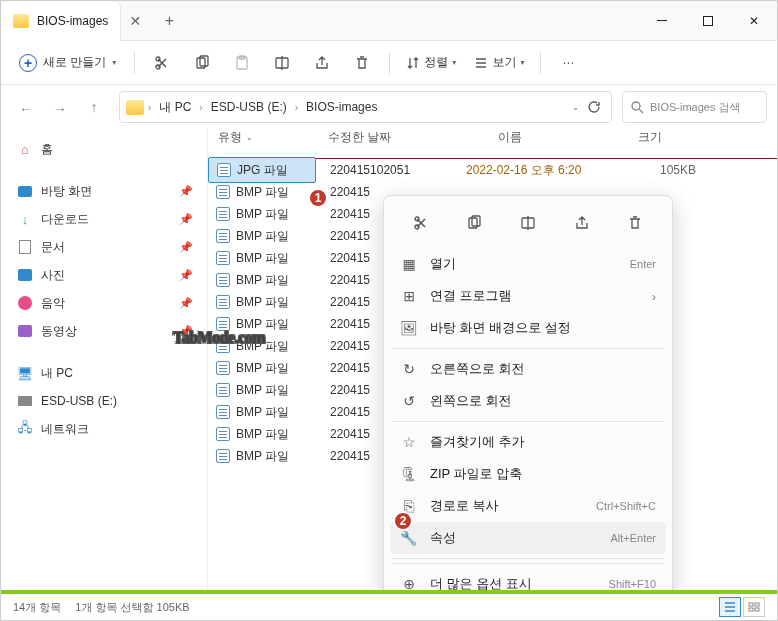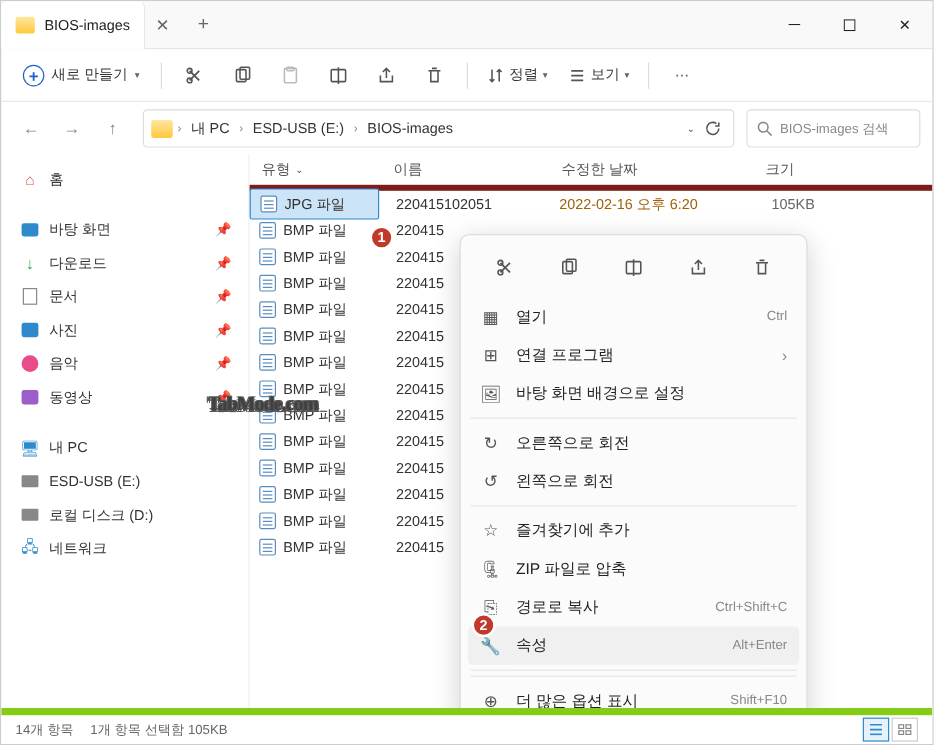--- a/index.html
+++ b/index.html
@@ -43,53 +43,53 @@
 .ic-down { color: #3aa655; font-weight: bold; }
 .ic-doc { background: #fff; border: 1px solid #888; width: 12px; height: 14px; }
 .ic-pic { background: #2f8acc; width: 14px; height: 12px; border-radius: 2px; }
 .ic-music { background: #e84c8a; width: 14px; height: 14px; border-radius: 50%; }
 .ic-video { background: #9c5ec8; width: 14px; height: 12px; border-radius: 2px; }
 .ic-pc { color: #2f8acc; }
 .ic-drive { width: 14px; height: 10px; background: #888; border-radius: 1px; }
 .ic-net { color: #2f8acc; }
 
 .filepane { flex: 1; position: relative; border-left: 1px solid #eee; }
-.fp-header { display: flex; height: 30px; align-items: center; font-size: 12px; color: #555; border-bottom: 5px solid #7f1d1d; }
+.fp-header { display: flex; height: 30px; align-items: flex-start; font-size: 12px; color: #555; border-bottom: 1px solid #7f1d1d; }
 .fp-col { padding-left: 10px; display: flex; align-items: center; gap: 4px; }
 .fp-col.type { width: 110px; }
 .fp-col.name { width: 140px; }
 .fp-col.date { width: 170px; }
 .fp-col.size { width: 80px; }
 .fp-rows { }
 .fp-row { display: flex; height: 22px; align-items: center; font-size: 12px; color: #333; }
 .fp-row.sel .cell-type { background: #cce4f7; border: 1px solid #2f8acc; border-radius: 2px; }
 .cell-type { width: 108px; padding-left: 8px; display: flex; align-items: center; gap: 6px; height: 26px; }
 .cell-name { width: 140px; padding-left: 14px; }
 .cell-date { width: 170px; padding-left: 10px; color: #a16207; }
-.cell-size { width: 80px; text-align: center; padding-right: 10px; color: #666; }
+.cell-size { width: 80px; text-align: right; padding-right: 10px; color: #666; }
 .file-ic { width: 14px; height: 14px; background: #fff; border: 1px solid #5a8cc0; border-radius: 2px; display: inline-block; position: relative; }
 .file-ic::after { content: ""; position: absolute; top: 3px; left: 2px; right: 2px; height: 1px; background: #5a8cc0; box-shadow: 0 3px 0 #5a8cc0, 0 6px 0 #5a8cc0; }
 
 .badge { position: absolute; width: 20px; height: 20px; background: #c0392b; border-radius: 50%; color: #fff; font-size: 12px; font-weight: bold; display: flex; align-items: center; justify-content: center; border: 2px solid #fff; }
 .badge1 { left: 307px; top: 187px; }
 .badge2 { left: 392px; top: 510px; }
 
 .watermark { position: absolute; left: 172px; top: 328px; font-size: 16px; color: #404040; text-shadow: 1px 1px 0 #555, -1px -1px 0 #555, 1px -1px 0 #555, -1px 1px 0 #555; font-weight: bold; pointer-events: none; font-family: Georgia, serif; letter-spacing: -0.5px; }
 
 .ctx { position: absolute; left: 382px; top: 194px; width: 290px; background: #fbfbfb; border: 1px solid #ddd; border-radius: 8px; box-shadow: 0 6px 24px rgba(0,0,0,0.18); padding: 6px; }
 .ctx-top { display: flex; justify-content: space-around; padding: 6px 4px 10px; }
 .ctx-ic { width: 34px; height: 30px; display: flex; align-items: center; justify-content: center; color: #555; border-radius: 4px; cursor: pointer; }
 .ctx-item { display: flex; align-items: center; height: 32px; padding: 0 10px; border-radius: 4px; cursor: pointer; gap: 12px; font-size: 13px; color: #222; }
 .ctx-item:hover, .ctx-item.hover { background: #f0f0f0; }
 .ctx-item .shortcut { margin-left: auto; color: #888; font-size: 11px; }
 .ctx-item .sub { margin-left: auto; color: #888; }
 .ctx-sep { height: 1px; background: #e5e5e5; margin: 4px 2px; }
 .ctx-ii { width: 18px; height: 18px; display: flex; align-items: center; justify-content: center; color: #555; font-size: 14px; }
 
-.statusbar { position: absolute; bottom: 0; left: 0; right: 0; height: 30px; border-top: 6px solid #84cc16; display: flex; align-items: center; padding: 0 12px; font-size: 11px; color: #666; gap: 14px; background: #fff; }
+.statusbar { position: absolute; bottom: 0; left: 0; right: 0; height: 30px; border-top: 4px solid #84cc16; display: flex; align-items: center; padding: 0 12px; font-size: 11px; color: #666; gap: 14px; background: #fff; }
 .view-toggle { margin-left: auto; display: flex; gap: 2px; }
 .vt-btn { width: 22px; height: 20px; border: 1px solid #ccc; display: flex; align-items: center; justify-content: center; cursor: pointer; }
 .vt-btn.active { border-color: #2f8acc; background: #e6f2fb; }
 
 svg { display: block; }
 </style>
 </head>
 <body>
 
 <div class="titlebar">
@@ -258,42 +258,36 @@
         <span class="ic ic-pc">🖥</span>
         <span>내 PC</span>
       </div>
     <div class="side-item">
         <span class="ic">
           <span class="ic-drive"></span>
         </span>
         <span>ESD-USB (E:)</span>
       </div>
     <div class="side-item">
-        <span class="ic">
-          <span class="ic-drive"></span>
-        </span>
-        <span>로컬 디스크 (D:)</span>
-      </div>
-    <div class="side-item">
         <span class="ic ic-net">🖧</span>
         <span>네트워크</span>
       </div>
   </div>
 
   <div class="filepane">
     <div class="fp-header">
       <div class="fp-col type">
           <span>유형</span>
           <span class="chev-down">⌄</span>
         </div>
+      <div class="fp-col date">
+          <span>수정한 날짜</span>
+        </div>
       <div class="fp-col name">
           <span>이름</span>
-        </div>
-      <div class="fp-col date">
-          <span>수정한 날짜</span>
         </div>
       <div class="fp-col size">
           <span>크기</span>
         </div>
     </div>
     <div class="fp-rows" id="fp-rows">
         <div class="fp-row sel">
           <div class="cell-type">
             <span class="file-ic"></span>
             <span>JPG 파일</span>
@@ -451,21 +445,21 @@
       </div>
     <div class="ctx-ic">
         <svg width="16" height="16">
           <path d="M3 4 L13 4 M5 4 L5 13 L11 13 L11 4 M6 2 L10 2" fill="none" stroke="#555" stroke-width="1.3"></path>
         </svg>
       </div>
   </div>
   <div class="ctx-item">
       <span class="ctx-ii">▦</span>
       <span>열기</span>
-      <span class="shortcut">Ctrl</span>
+      <span class="shortcut">Enter</span>
     </div>
   <div class="ctx-item">
       <span class="ctx-ii">⊞</span>
       <span>연결 프로그램</span>
       <span class="sub">›</span>
     </div>
   <div class="ctx-item">
       <span class="ctx-ii">🖼</span>
       <span>바탕 화면 배경으로 설정</span>
     </div>

